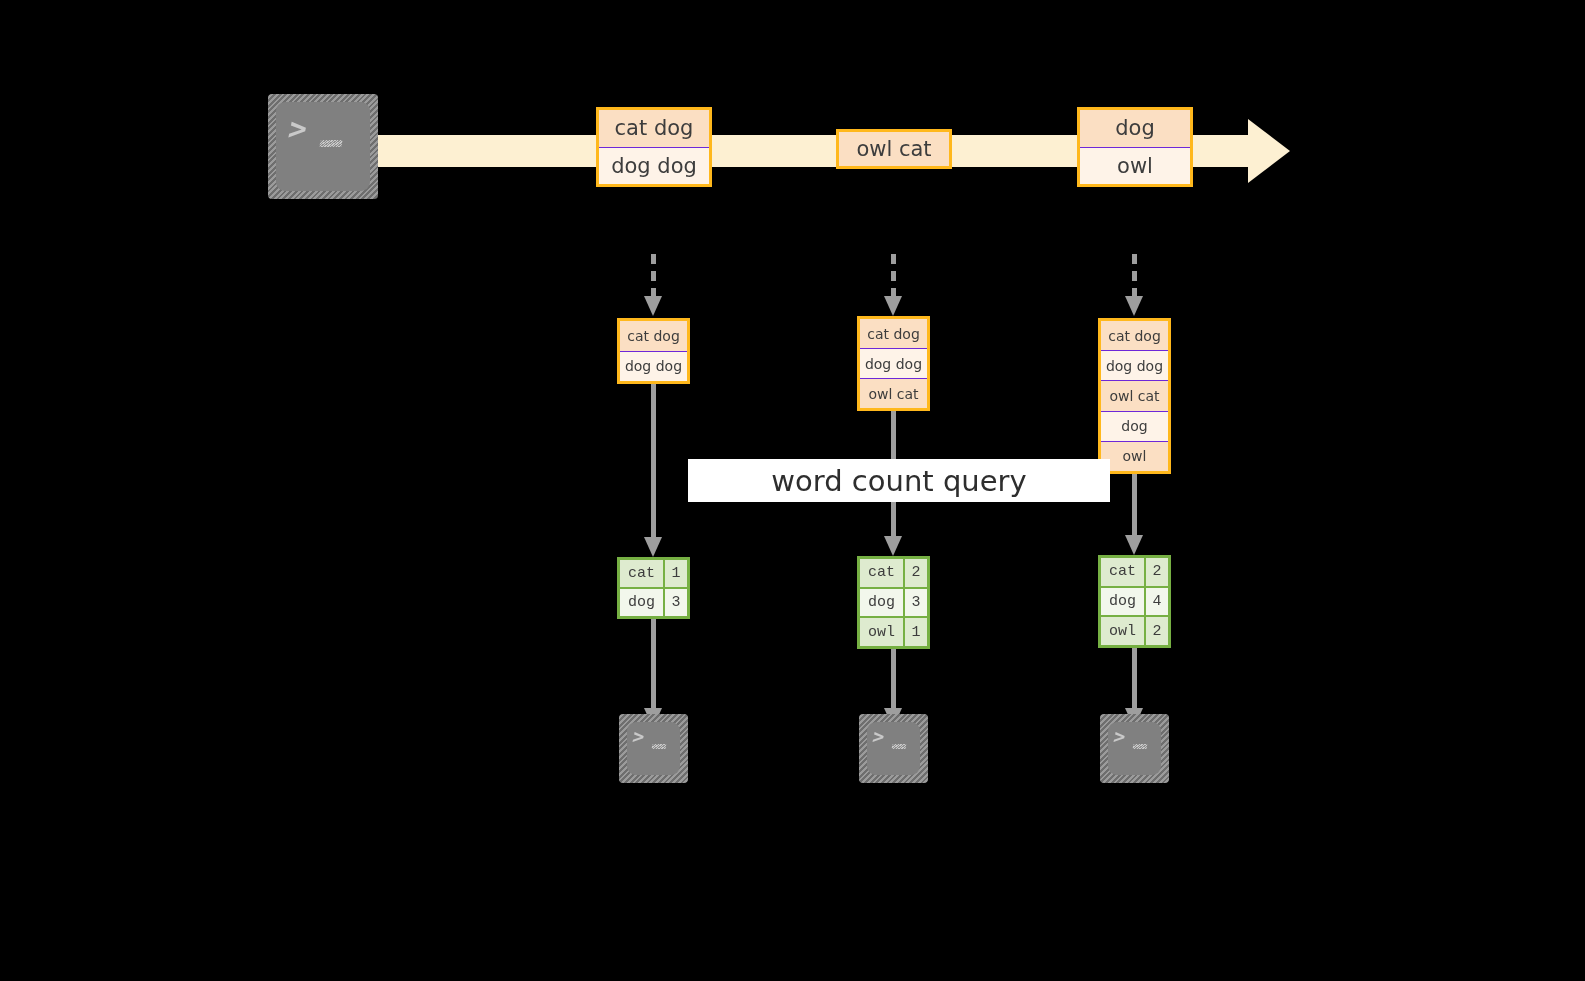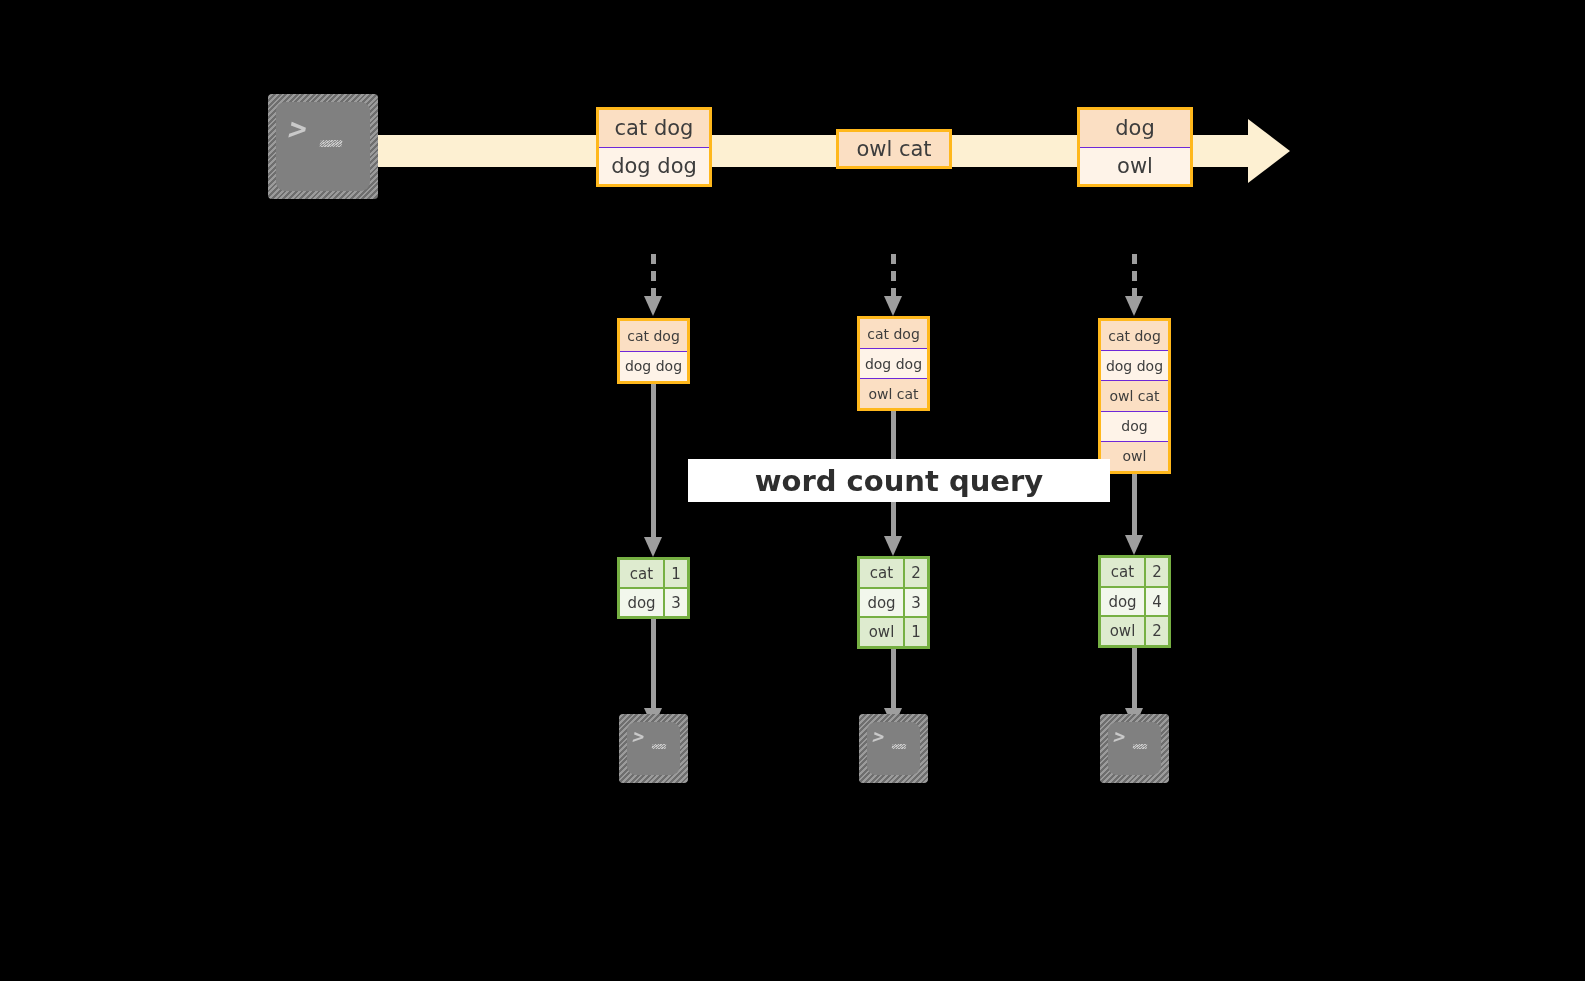--- a/index.html
+++ b/index.html
@@ -84,20 +84,21 @@
   .rec .row.shade-a { background: #FBDFC3; }
   .rec .row.shade-b { background: #FEF3E8; }
 
   
   .res {
     position: absolute;
     border: 3px solid #76B043;
     background: #EFF6E8;
     display: flex;
     flex-direction: column;
+    font-family: Liberation Mono, monospace;
   }
   .res .row {
     flex: 1 1 auto;
     display: flex;
     border-bottom: 2px solid #76B043;
   }
   .res .row:last-child { border-bottom: none; }
   .res .row.shade-a .cell { background: #DEEBCF; }
   .res .row.shade-b .cell { background: #F2F7EC; }
   .res .cell {
@@ -292,15 +293,15 @@
     <div class="head" style="top:60px;"></div>
   </div>
 
   <div class="terminal" style="left:1100px; top:714px; width:69px; height:69px;">
     <div class="face">
       <span class="chev" style="left:6px; top:5px; font-size:19px; transform:skewX(-12deg);">&gt;</span>
       <div class="und" style="left:25px; top:22px; width:14px; height:5px;"></div>
     </div>
   </div>
 
-  <div class="query-label" style="left:688px; top:459px; width:422px; height:43px; font-size:29px;font-weight:bold;">word count query</div>
+  <div class="query-label" style="left:688px; top:459px; width:422px; height:43px; font-size:29px;">word count query</div>
 
 </div>
 
 </body></html>

